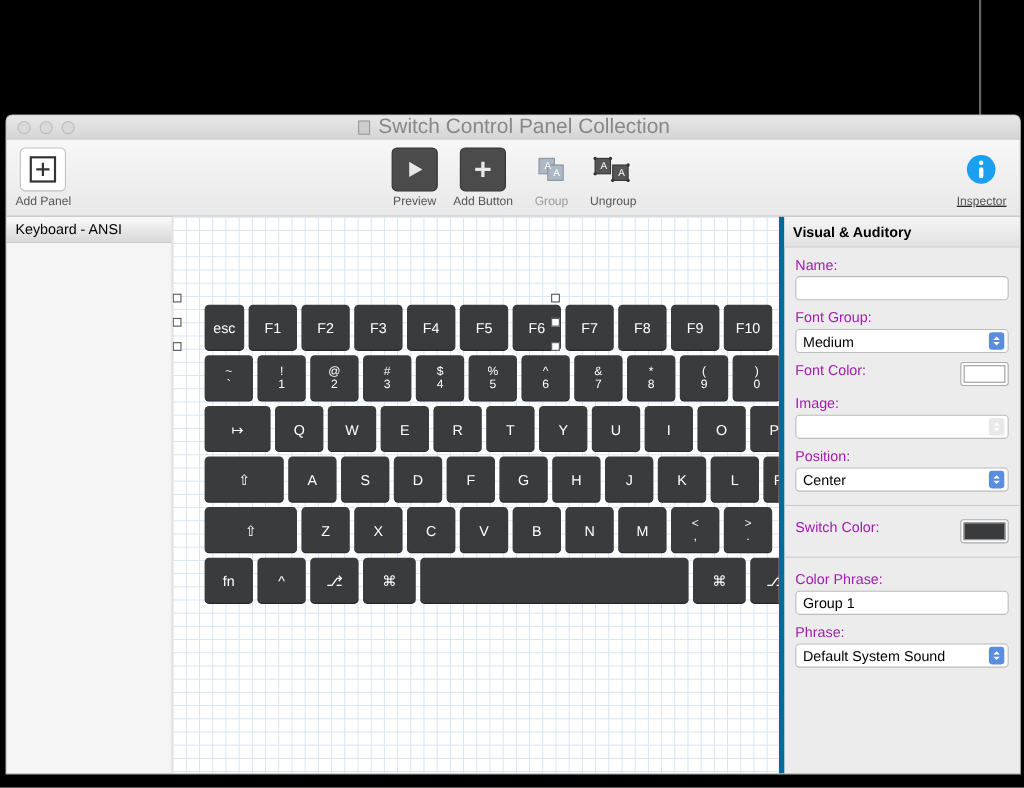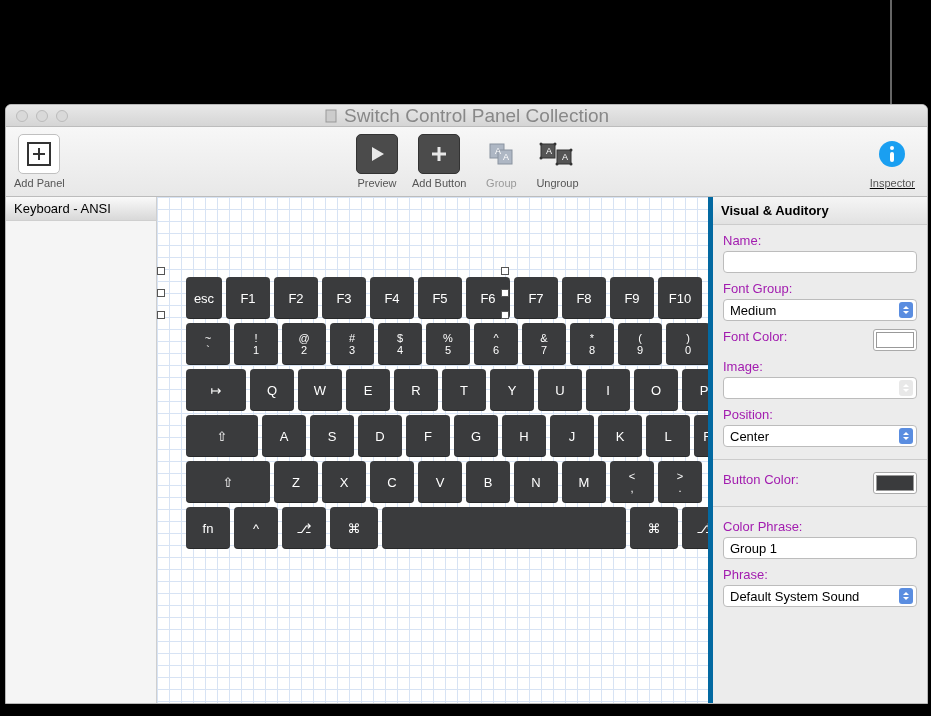--- a/index.html
+++ b/index.html
@@ -298,21 +298,21 @@
         </div>
         <div class="field">
           <label>Position:</label>
           <div class="select">
               <span>Center</span>
               <span class="select-arrows"></span>
             </div>
         </div>
         <div class="divider"></div>
         <div class="field inline">
-          <label>Button Color:</label>
+          <label>Switch Color:</label>
           <div class="color-well">
               <div class="color-swatch" style="background:#3a3b3d"></div>
             </div>
         </div>
         <div class="divider"></div>
         <div class="field">
           <label>Color Phrase:</label>
           <input class="input" value="Group 1" style="">
         </div>
         <div class="field">

